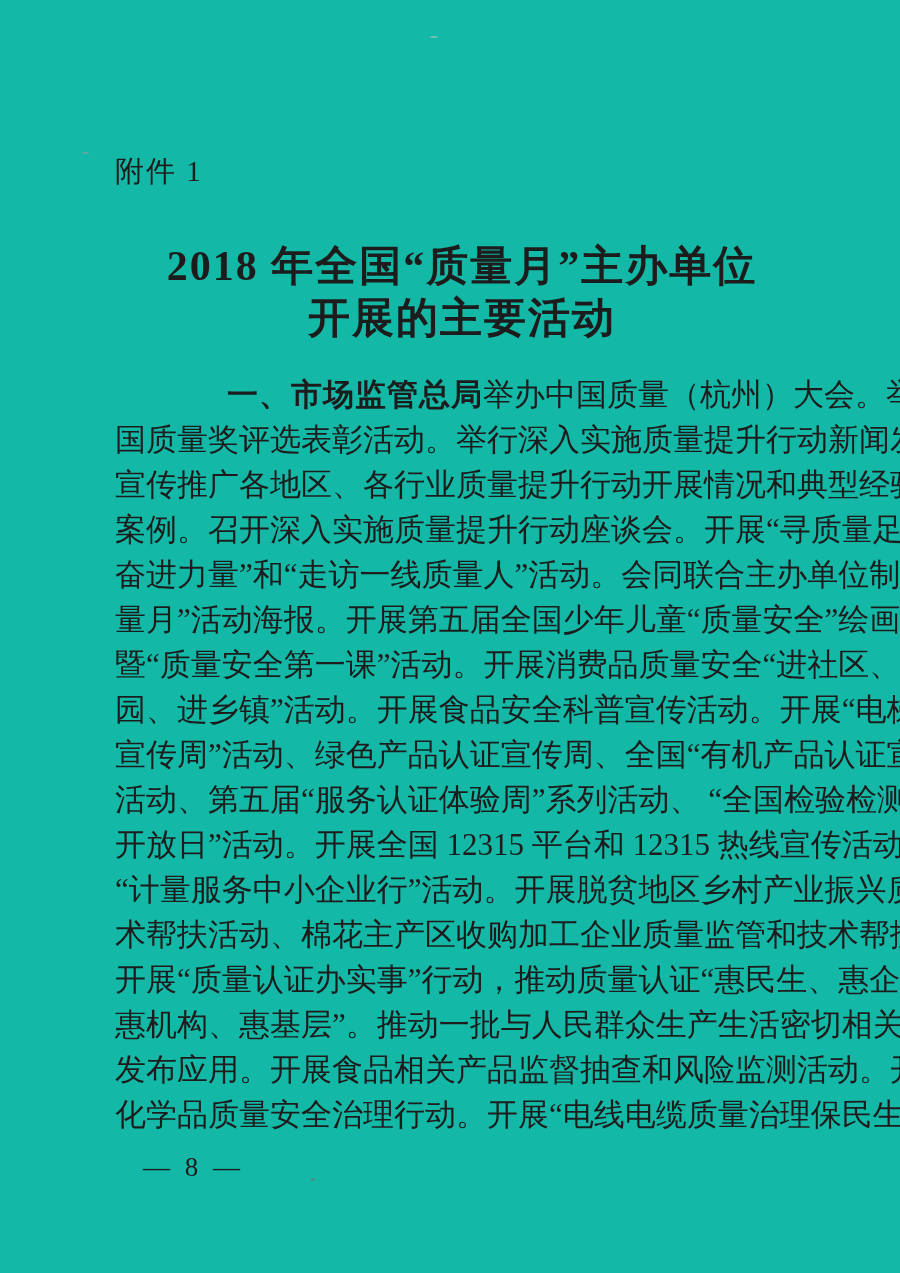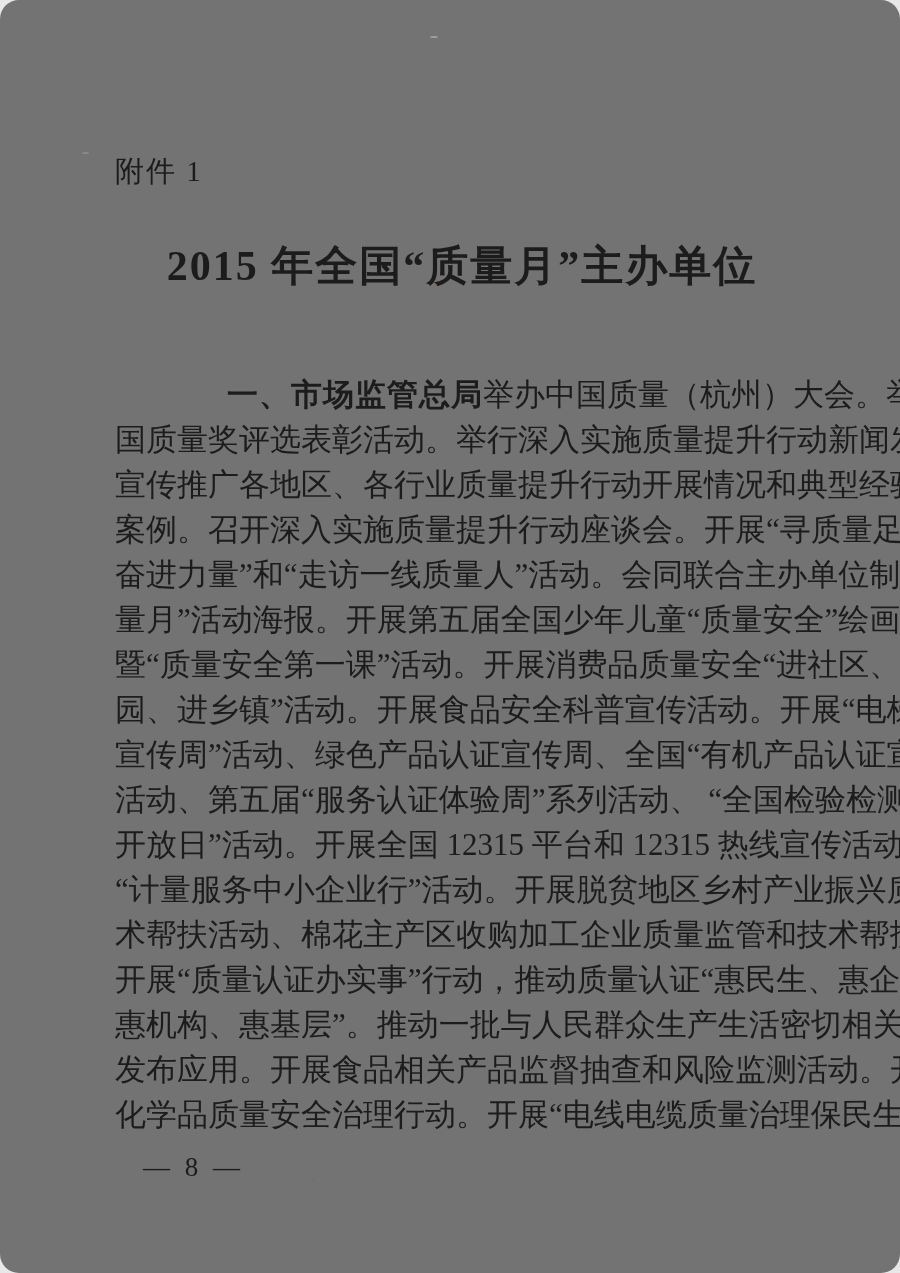--- a/index.html
+++ b/index.html
@@ -4,25 +4,24 @@
 <style>
   html, body {
     margin: 0;
     padding: 0;
     background: #e8e8e8;
   }
   .page {
     position: relative;
     width: 900px;
     height: 1273px;
-    background: #737373;
+    background: #14b8a6;
     color: #1c1c1c;
     font-family: "Liberation Serif", "DejaVu Serif", serif;
     overflow: hidden;
-    border-radius: 19px;
   }
   .attachment-label {
     position: absolute;
     left: 115px;
     top: 152px;
     font-size: 29px;
     letter-spacing: 2px;
   }
   .doc-title {
     position: absolute;
@@ -115,21 +114,22 @@
 <div class="page">
 
   <span class="artifact gray-speck-2"></span>
   <span class="artifact gray-speck-1"></span>
   <span class="artifact red-dot"></span>
   <span class="artifact gray-speck-3"></span>
 
   <div class="attachment-label">附件 1</div>
 
   <h1 class="doc-title" style="margin:0;">
-    <span class="title-line">2015 年全国“质量月”主办单位</span>
+    <span class="title-line">2018 年全国“质量月”主办单位</span>
+    <span class="title-line">开展的主要活动</span>
   </h1>
 
   <div class="body-paragraph">
       <div class="text-line indent"><span class="lead-bold">一、市场监管总局</span>举办中国质量（杭州）大会。举办第四届中</div>
       <div class="text-line">国质量奖评选表彰活动。举行深入实施质量提升行动新闻发布会。</div>
       <div class="text-line">宣传推广各地区、各行业质量提升行动开展情况和典型经验、成功</div>
       <div class="text-line">案例。召开深入实施质量提升行动座谈会。开展“寻质量足迹、汲</div>
       <div class="text-line">奋进力量”和“走访一线质量人”活动。会同联合主办单位制作“质</div>
       <div class="text-line">量月”活动海报。开展第五届全国少年儿童“质量安全”绘画活动</div>
       <div class="text-line">暨“质量安全第一课”活动。开展消费品质量安全“进社区、进校</div>

